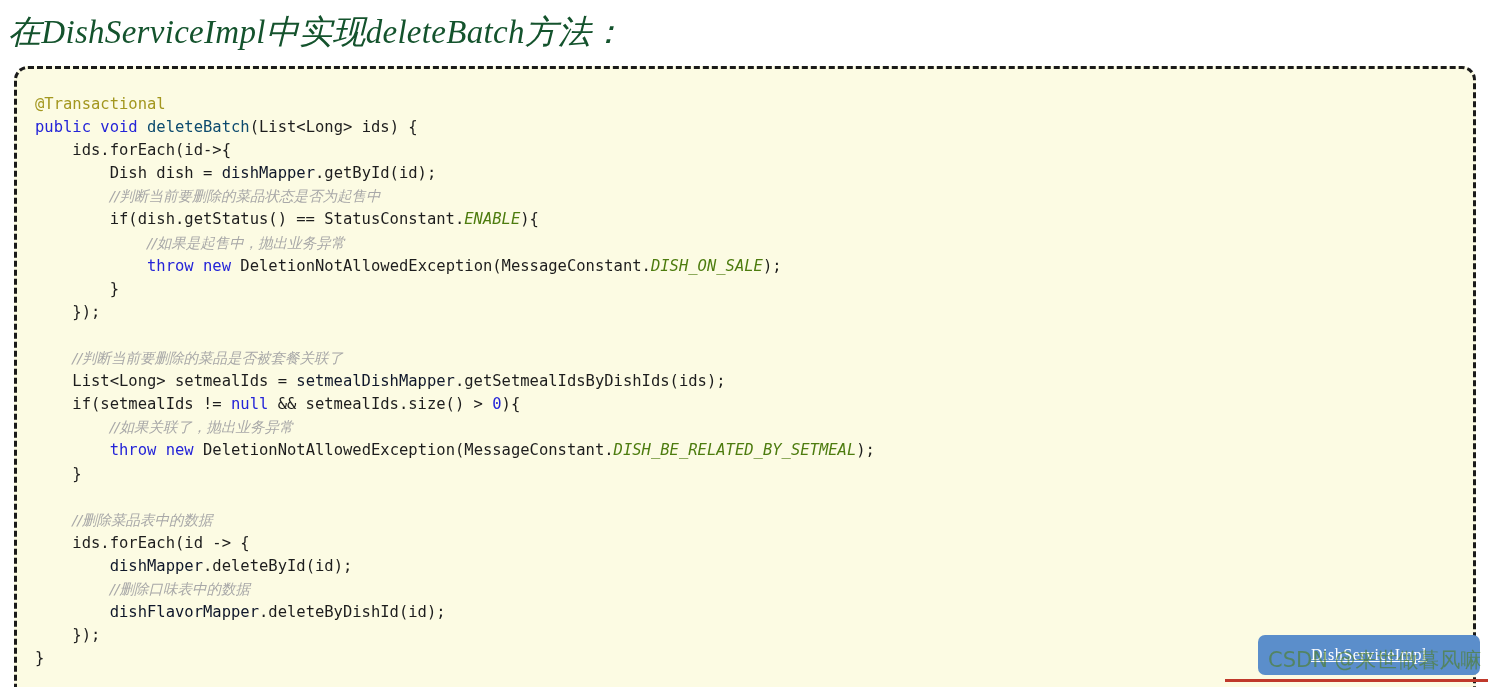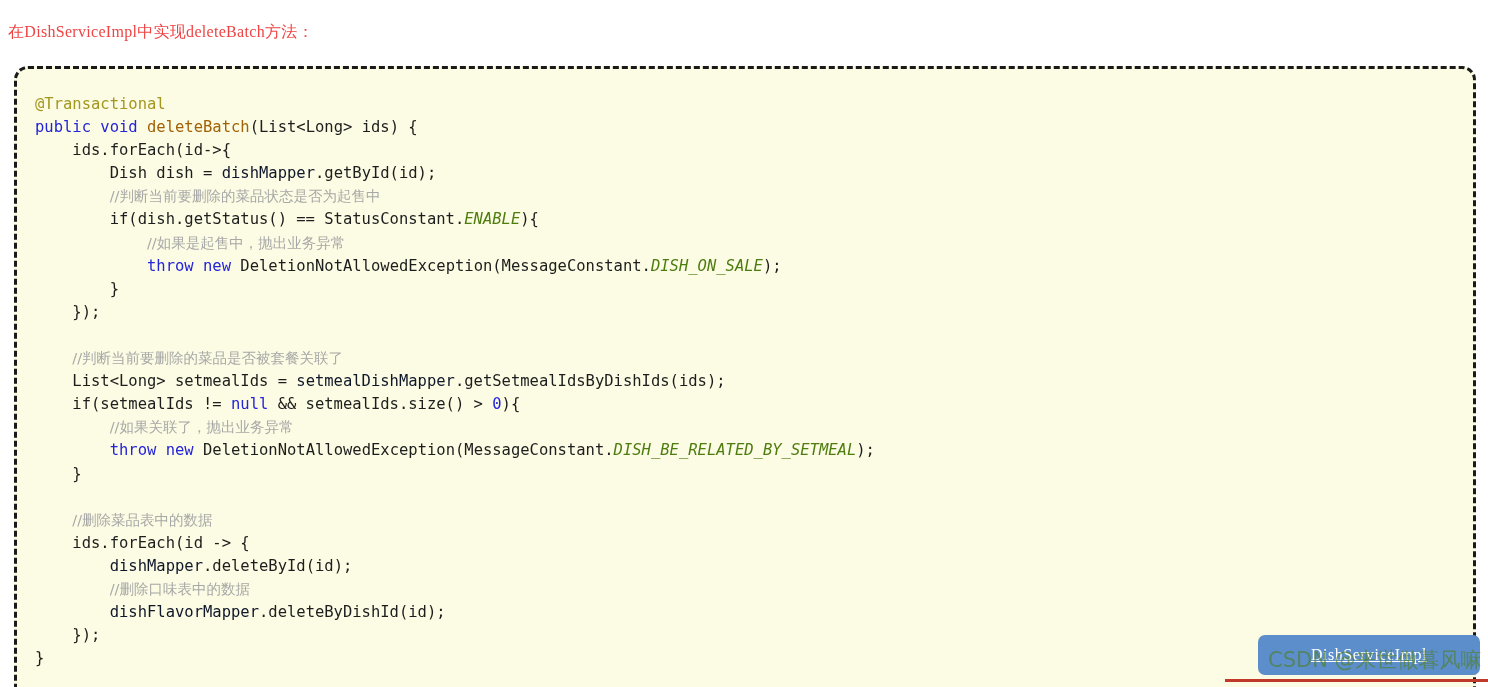--- a/index.html
+++ b/index.html
@@ -13,25 +13,26 @@
     position: relative;
     overflow: hidden;
     font-family: "Liberation Sans", sans-serif;
   }
 
   #page-title {
     position: absolute;
     left: 8px;
     top: 16px;
     font-family: "Liberation Serif", "DejaVu Serif", serif;
-    font-size: 16px;
+    font-size: 33px;
     line-height: 32px;
-    color: #ef4444;
+    color: #14532d;
     letter-spacing: 0.3px;
     white-space: pre;
+    font-style: italic;
   }
 
   #code-card {
     position: absolute;
     left: 14px;
     top: 66px;
     width: 1462px;
     height: 686px;
     box-sizing: border-box;
     background: #fcfbe3;
@@ -52,25 +53,25 @@
     color: #1d1d1d;
     letter-spacing: 0px;
     tab-size: 4;
   }
 
   .ln { display: block; min-height: 23.1px; }
 
   
   .t-ann  { color: #a3971f; }
   .t-kw   { color: #2424d8; margin-top: 16px; }
-  .t-meth { color: #a16207; }
+  .t-meth { color: #0c4a6e; }
   .t-num  { color: #2424d8; }
   .t-fld  { color: #0f172a; }
   .t-const{ color: #4d7c0f; font-style: italic; }
-  .t-cmt  { color: #a8a8a8; 
+  .t-cmt  { color: #a8a8a8; font-style: italic;
             font-family: "DejaVu Sans", "Liberation Sans", sans-serif;
             font-size: 14.5px; }
   .t-pl   { color: #1d1d1d; margin-top: 40px; }
 
   #tooltip-badge {
     position: absolute;
     left: 1258px;
     top: 635px;
     width: 222px;
     height: 40px;

